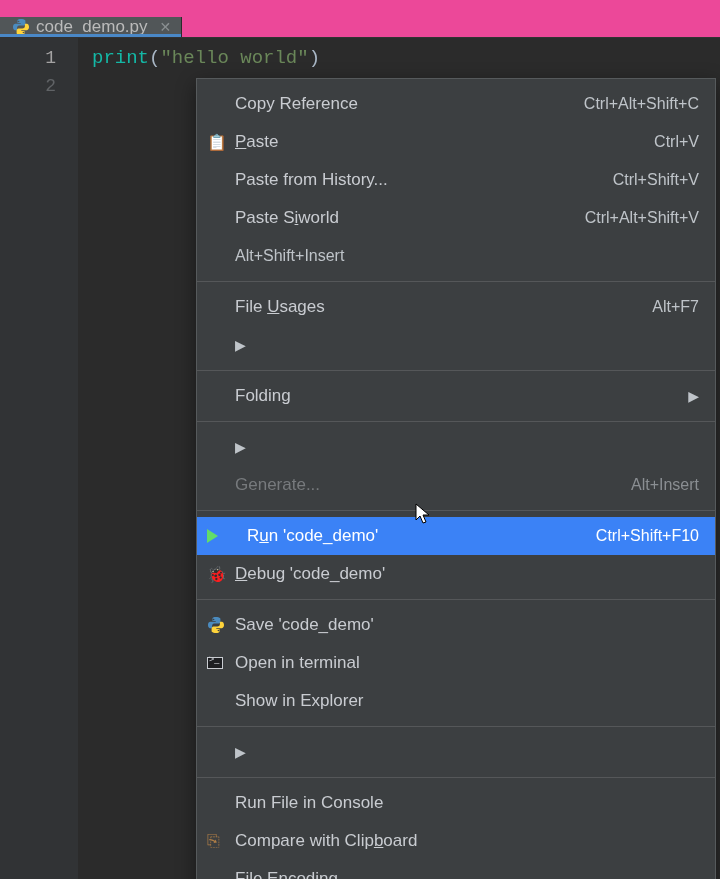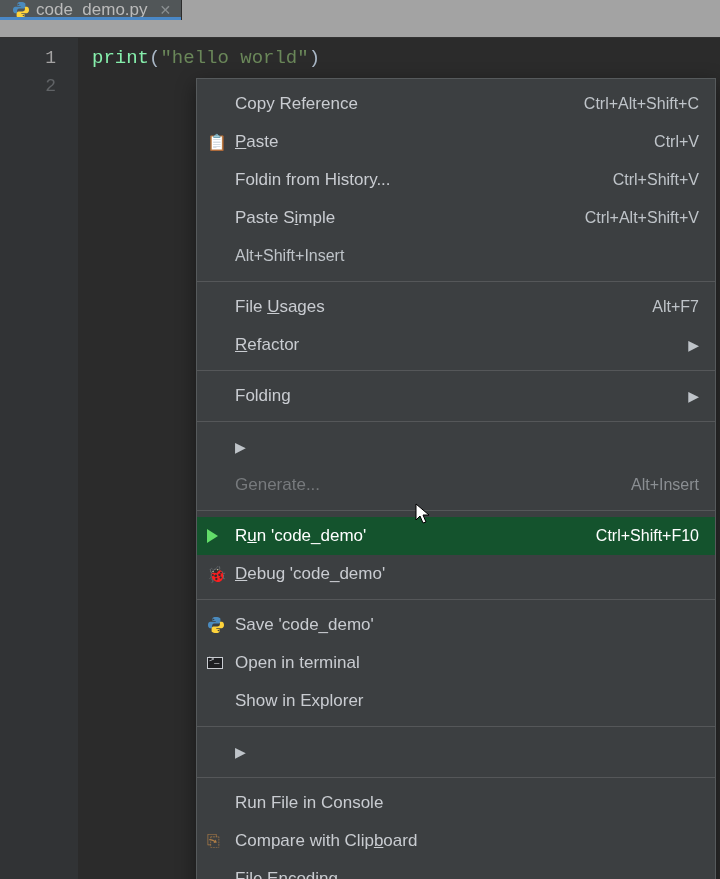--- a/index.html
+++ b/index.html
@@ -6,22 +6,22 @@
   html, body { width: 720px; height: 879px; overflow: hidden; }
   body {
     background: #2b2b2b;
     font-family: "Segoe UI", Arial, sans-serif;
     font-size: 17px;
     color: #a9b7c6;
     position: relative;
   }
   .tabbar {
     display: flex;
-    align-items: flex-start;
-    background: #a3a3a3;
+    align-items: flex-end;
+    background: #ec4899;
     height: 38px;
     border-bottom: 1px solid #323232;
   }
   .tab {
     display: flex;
     align-items: center;
     gap: 6px;
     padding: 0 10px 0 12px;
     background: #515658;
     color: #bbbbbb;
@@ -52,21 +52,21 @@
   }
   .gutter div { padding-right: 22px; }
   .gutter .sel { color: #a4a3a3; }
   .code {
     flex: 1;
     padding: 6px 0 0 14px;
     font-family: Consolas, "Courier New", monospace;
     font-size: 19px;
     line-height: 28px;
   }
-  .tok-builtin { color: #86efac; }
+  .tok-builtin { color: #14b8a6; }
   .tok-paren   { color: #a9b7c6; }
   .tok-string  { color: #6a8759; }
 
   
   .ctxmenu {
     position: absolute;
     left: 196px; top: 78px;
     width: 520px;
     background: #3c3f41;
     border: 1px solid #565a5c;
@@ -76,21 +76,21 @@
   .menu-item {
     display: flex;
     align-items: center;
     height: 38px;
     padding: 0 16px 0 10px;
     color: #c9ccd1;
     cursor: pointer;
     font-size: 17px;
   }
   .menu-item.disabled { color: #777a7d; cursor: default; }
-  .menu-item.selected { background: #14532d; color: #ffffff; }
+  .menu-item.selected { background: #3b82f6; color: #ffffff; gap: 12px; }
   .menu-item .ico {
     width: 28px;
     display: inline-flex;
     align-items: center;
     justify-content: flex-start;
     flex: 0 0 28px;
   }
   .menu-item .lbl { flex: 1; white-space: nowrap; }
   .menu-item .sc { color: #bfc4c9; font-size: 16px; text-align: right; }
   .menu-item.selected .sc { color: #ffffff; }
@@ -152,43 +152,42 @@
   </div>
   <div class="menu-item">
     <span class="ico">
         <span class="paste-ic">📋</span>
       </span>
     <span class="lbl"><span></span><span class="mnemonic">P</span><span>aste</span></span>
     <span class="sc">Ctrl+V</span>
   </div>
   <div class="menu-item">
     <span class="ico"></span>
-    <span class="lbl">Foldin from History...</span>
+    <span class="lbl">Paste from History...</span>
     <span class="sc">Ctrl+Shift+V</span>
   </div>
   <div class="menu-item">
     <span class="ico"></span>
-    <span class="lbl"><span>Paste S</span><span class="mnemonic">i</span><span>mple</span></span>
+    <span class="lbl"><span>Paste S</span><span class="mnemonic">i</span><span>world</span></span>
     <span class="sc">Ctrl+Alt+Shift+V</span>
   </div>
   <div class="menu-item">
     <span class="ico"></span>
     <span class="sc">Alt+Shift+Insert</span>
   </div>
 
   <div class="menu-sep"></div>
 
   <div class="menu-item">
     <span class="ico"></span>
     <span class="lbl"><span>File </span><span class="mnemonic">U</span><span>sages</span></span>
     <span class="sc">Alt+F7</span>
   </div>
   <div class="menu-item">
     <span class="ico"></span>
-    <span class="lbl"><span></span><span class="mnemonic">R</span><span>efactor</span></span>
     <span class="sub-arrow">▶</span>
   </div>
 
   <div class="menu-sep"></div>
 
   <div class="menu-item">
     <span class="ico"></span>
     <span class="lbl"><span>Foldin</span><span class="mnemonic">g</span><span></span></span>
     <span class="sub-arrow">▶</span>
   </div>

